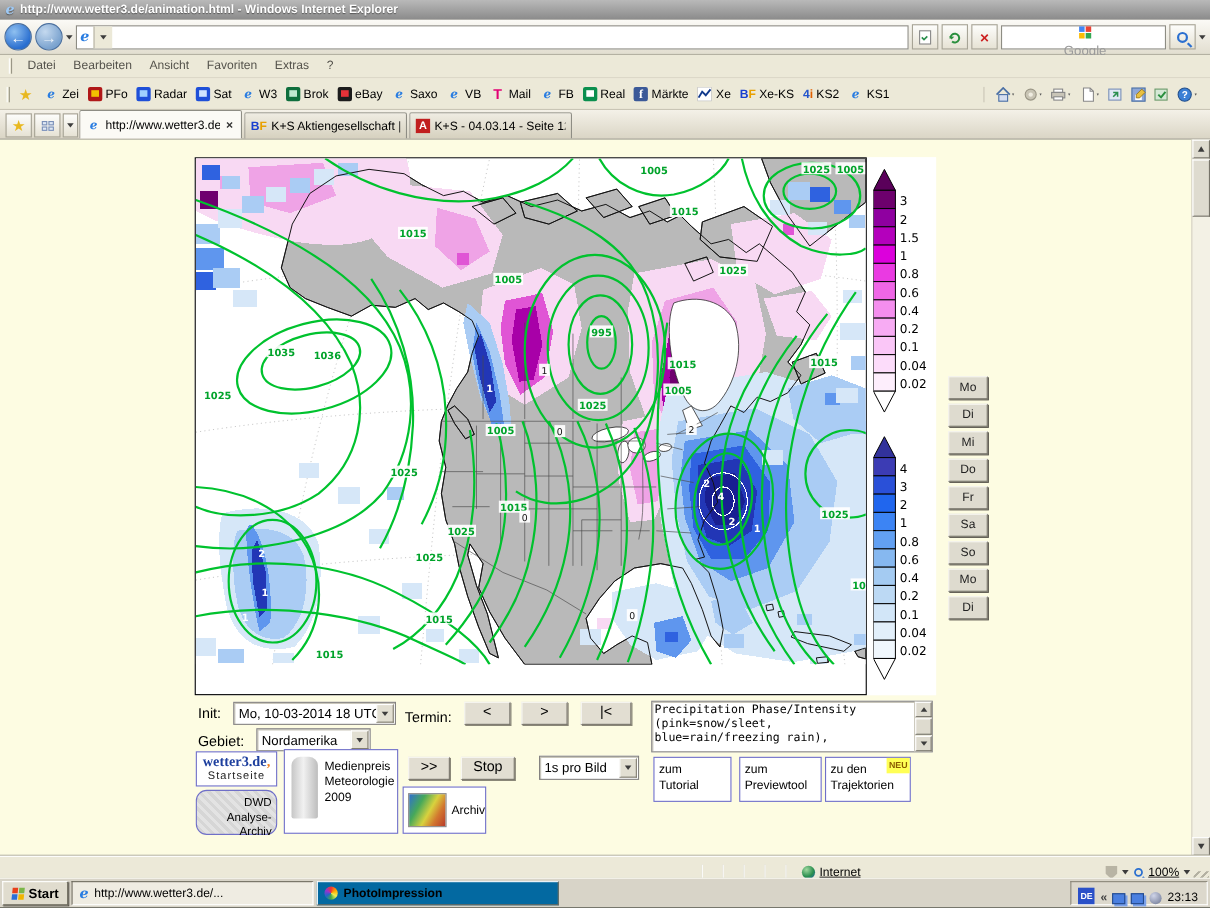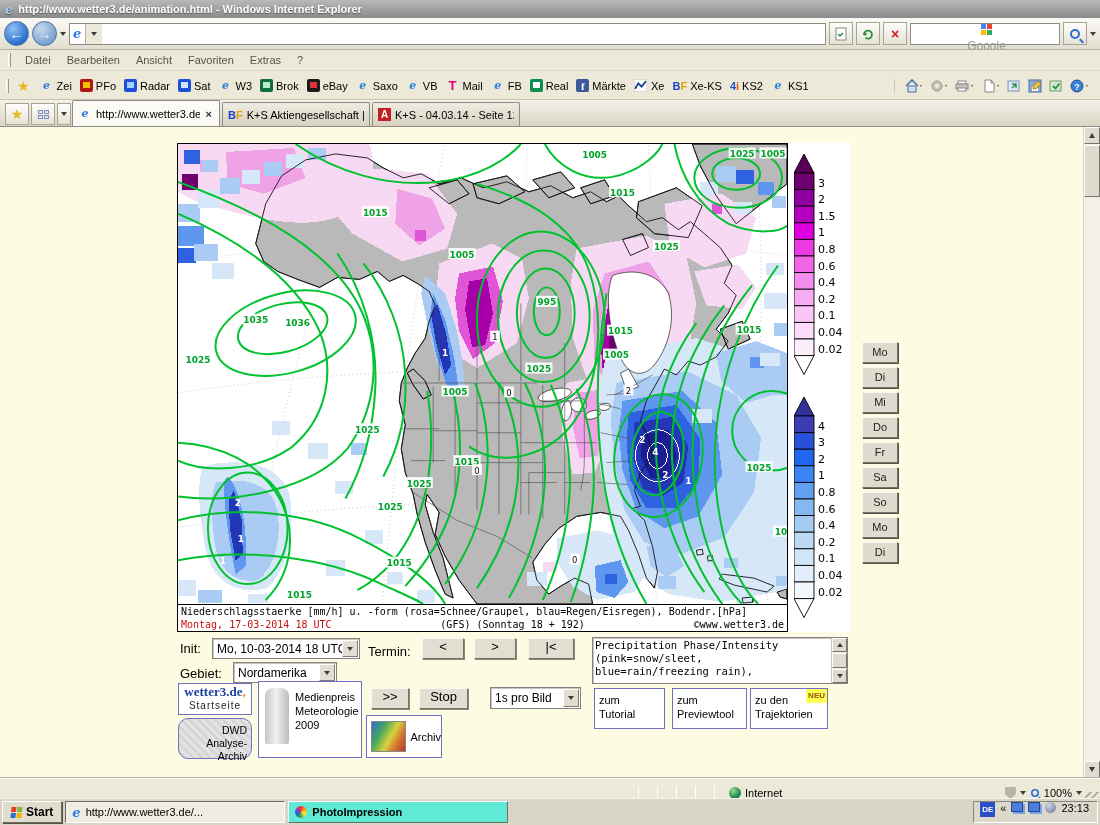--- a/index.html
+++ b/index.html
@@ -134,22 +134,22 @@
   
   .taskbar{position:absolute;left:0;top:798px;width:100%;height:27px;background:#d8d4c8;
     border-top:1px solid #f5f3ec;display:flex;align-items:center;padding:0 2px;gap:3px;}
   .start-btn{height:22px;display:flex;align-items:center;gap:4px;padding:0 8px;font-weight:bold;font-size:12px;
     background:#e0dcce;border:1px solid;border-color:#fff #6e6b5e #6e6b5e #fff;box-shadow:1px 1px 0 #55524a;}
   .winflag{display:inline-grid;grid-template-columns:5px 5px;grid-gap:1px;transform:skewX(-6deg);}
   .winflag i{width:5px;height:5px;display:block;}
   .taskitem{width:220px;height:22px;display:flex;align-items:center;gap:5px;padding:0 6px;font-size:11px;
     border:1px solid;white-space:nowrap;overflow:hidden;}
   .taskitem.pressed{background:#efece2;border-color:#6e6b5e #fff #fff #6e6b5e;}
-  .taskitem.raised{background:#5eead4;border-color:#fff #6e6b5e #6e6b5e #fff;font-weight:bold;}
-  .tray{margin-left:auto;height:22px;display:flex;align-items:flex-start;gap:5px;padding:0 8px 0 6px;
+  .taskitem.raised{background:#0369a1;border-color:#fff #6e6b5e #6e6b5e #fff;font-weight:bold;}
+  .tray{margin-left:auto;height:22px;display:flex;align-items:flex-end;gap:5px;padding:0 8px 0 6px;
     border:1px solid;border-color:#8a8778 #fff #fff #8a8778;background:#dcd8cc;}
   .de-badge{width:15px;height:15px;background:#2a50c8;color:#fff;font-size:8px;font-weight:bold;
     display:flex;align-items:center;justify-content:center;}
   .mon{width:12px;height:10px;background:#4a7fe0;border:1px solid #244a8c;box-shadow:2px 2px 0 #7aa0e8;}
   .swirl{width:11px;height:11px;border-radius:50%;background:radial-gradient(circle at 35% 30%,#cfd4e8,#6a7490);}
   .pi-icon{width:12px;height:12px;border-radius:50%;background:conic-gradient(#e33,#fa0,#ee5,#4a4,#26c,#93c,#e33);}
   .clock{font-size:11px;}
 </style>
 </head>
 <body>
@@ -670,28 +670,20 @@
               <text x="479" y="312" text-anchor="middle" font-size="9" font-weight="bold" fill="#fff" font-family="DejaVu Sans, sans-serif">4</text>
               <text x="489" y="335" text-anchor="middle" font-size="9" font-weight="bold" fill="#fff" font-family="DejaVu Sans, sans-serif">2</text>
               <text x="466" y="300" text-anchor="middle" font-size="9" font-weight="bold" fill="#fff" font-family="DejaVu Sans, sans-serif">2</text>
               <text x="512" y="341" text-anchor="middle" font-size="9" font-weight="bold" fill="#fff" font-family="DejaVu Sans, sans-serif">1</text>
               <text x="268" y="213" text-anchor="middle" font-size="9" font-weight="bold" fill="#fff" font-family="DejaVu Sans, sans-serif">1</text>
               <text x="60" y="364" text-anchor="middle" font-size="9" font-weight="bold" fill="#fff" font-family="DejaVu Sans, sans-serif">2</text>
               <text x="63" y="400" text-anchor="middle" font-size="9" font-weight="bold" fill="#fff" font-family="DejaVu Sans, sans-serif">1</text>
               <text x="45" y="422" text-anchor="middle" font-size="9" font-weight="bold" fill="#fff" font-family="DejaVu Sans, sans-serif">1</text>
             </g>
         </svg>
-        <div class="map-caption">
-          <div>Niederschlagsstaerke [mm/h] u. -form (rosa=Schnee/Graupel, blau=Regen/Eisregen), Bodendr.[hPa]</div>
-          <div class="cap2">
-            <span class="red">Montag, 17-03-2014  18 UTC</span>
-            <span class="mid">(GFS)  (Sonntag 18 + 192)</span>
-            <span>©www.wetter3.de</span>
-          </div>
-        </div>
       </div>
       <div class="legend-strip">
         <div style="position:absolute;left:4px;top:10px;"><svg width="56" height="224.60000000000002">
               <polygon points="10,1 20,20 0,20" fill="#5a005a" stroke="#000" stroke-width="0.9"></polygon>
               <rect x="0" y="20" width="20" height="16.6" fill="#6d006d" stroke="#000" stroke-width="0.9"></rect>
               <text x="24" y="33.6" font-size="11" font-family="DejaVu Sans, sans-serif" fill="#000">3</text>
               <rect x="0" y="36.6" width="20" height="16.6" fill="#8f00a0" stroke="#000" stroke-width="0.9"></rect>
               <text x="24" y="50.2" font-size="11" font-family="DejaVu Sans, sans-serif" fill="#000">2</text>
               <rect x="0" y="53.2" width="20" height="16.6" fill="#b400bc" stroke="#000" stroke-width="0.9"></rect>
               <text x="24" y="66.80000000000001" font-size="11" font-family="DejaVu Sans, sans-serif" fill="#000">1.5</text>

